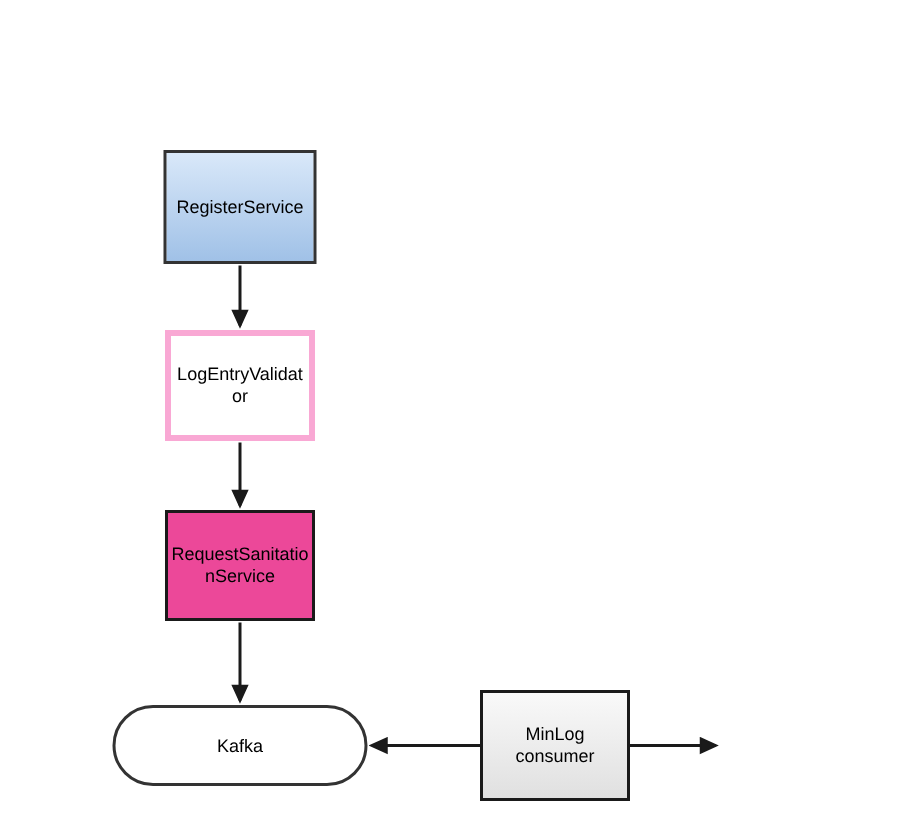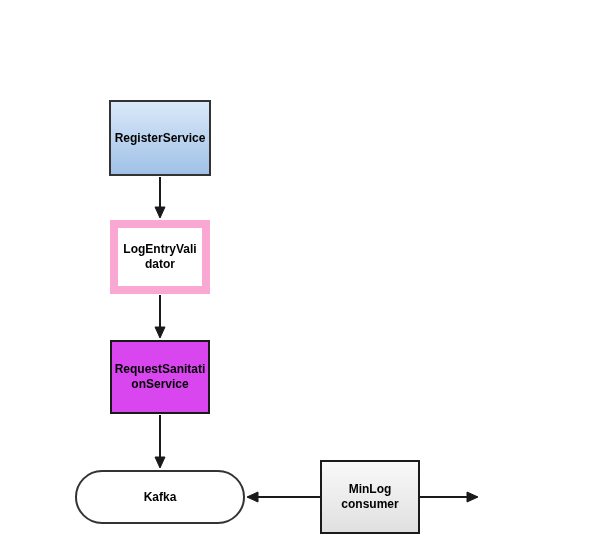--- a/index.html
+++ b/index.html
@@ -27,42 +27,41 @@
   .node {
     position: absolute;
     display: flex;
     align-items: center;
     justify-content: center;
     text-align: center;
     font-size: 12px;
     color: #000000;
     line-height: 1.25;
     box-sizing: border-box;
-    font-weight: bold;
   }
   .node .lbl {
     display: block;
     width: 100%;
     padding: 0 2px;
     overflow-wrap: anywhere;
   }
   .box-blue {
     left: 109px; top: 100px; width: 102px; height: 76px;
     border: 2px solid #333333;
     background: linear-gradient(#d9e8f9, #a0c1e7);
   }
   .box-white-1 {
     left: 110px; top: 220px; width: 100px; height: 74px;
-    border: 8px solid #f9a8d4;
+    border: 4px solid #f9a8d4;
     background: #ffffff;
   }
   .box-white-2 {
     left: 110px; top: 340px; width: 100px; height: 74px;
     border: 2px solid #1a1a1a;
-    background: #d946ef;
+    background: #ec4899;
   }
   .stadium {
     left: 75px; top: 470px; width: 170px; height: 54px;
     border: 2px solid #333333;
     border-radius: 27px;
     background: #ffffff;
   }
   .box-gray {
     left: 320px; top: 460px; width: 100px; height: 74px;
     border: 2px solid #1a1a1a;

